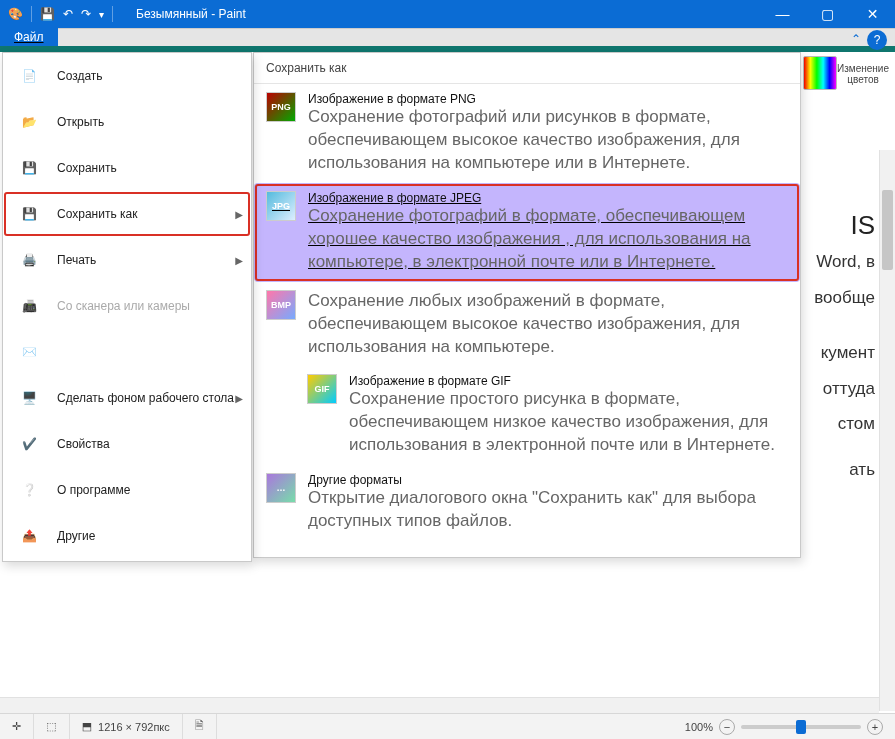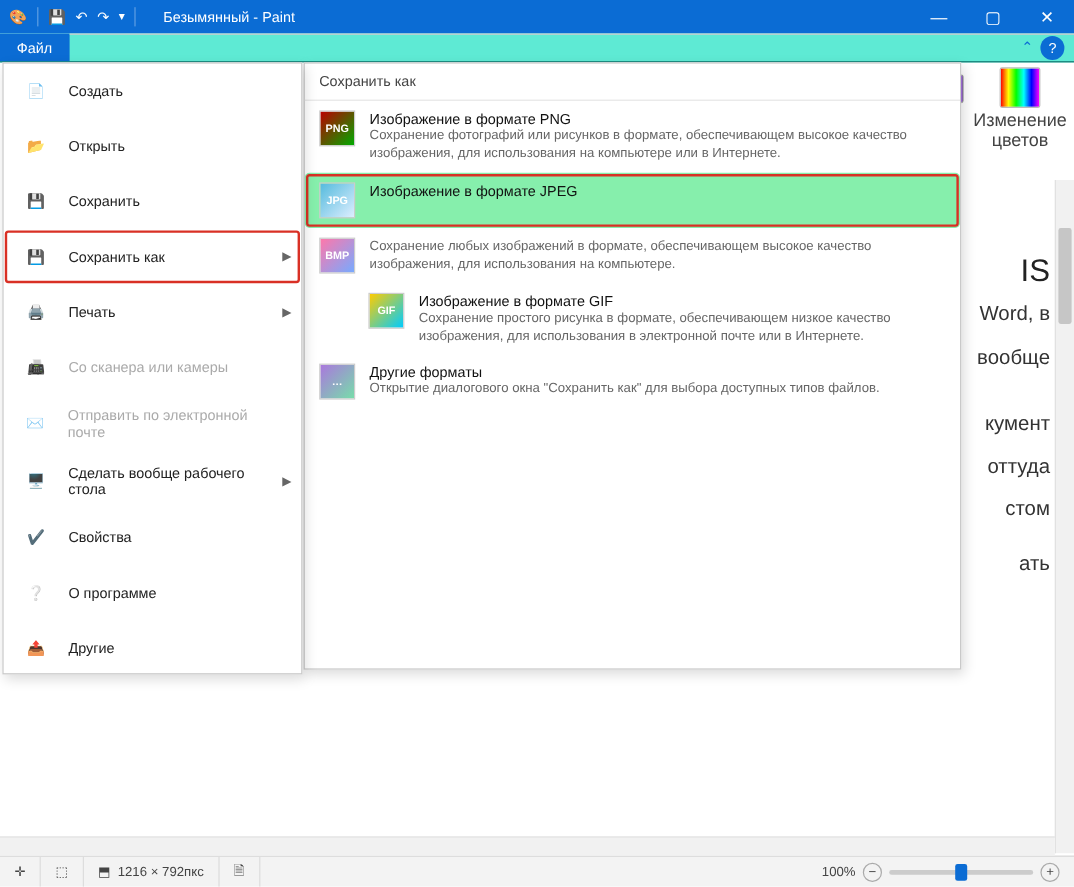--- a/index.html
+++ b/index.html
@@ -5,45 +5,45 @@
   * { margin: 0; padding: 0; box-sizing: border-box; font-family: 'Segoe UI', Tahoma, sans-serif; }
   body { width: 895px; height: 739px; overflow: hidden; background: #fff; position: relative; }
 
   .titlebar { height: 28px; background: #0b6cd4; display: flex; align-items: center; color: #fff; font-size: 12px; }
   .titlebar .qat { display: flex; align-items: center; gap: 8px; padding-left: 8px; }
   .titlebar .qat .sep { width: 1px; height: 16px; background: rgba(255,255,255,.35); }
   .titlebar .title { margin-left: 23px; }
   .titlebar .spacer { flex: 1; }
   .titlebar .winbtn { width: 45px; height: 28px; display:flex; align-items:center; justify-content:center; font-size:14px; }
 
-  .menubar { height: 24px; background: #5eead4; border-bottom: 1px solid #0f766e; display:flex; align-items:stretch; position:relative; }
+  .menubar { height: 24px; background: #e5e5e5; border-bottom: 6px solid #0f766e; display:flex; align-items:stretch; position:relative;text-decoration:underline; }
   .file-tab { background: #0b6cd4; color: #fff; font-size: 12px; padding: 4px 14px; display:flex; align-items:center; }
   .help-btn { position:absolute; right:8px; top:2px; width:20px; height:20px; border-radius:50%; background:#0b6cd4; color:#fff; font-size:12px; display:flex;align-items:center;justify-content:center; }
   .expand-btn { position:absolute; right:34px; top:4px; color:#0b6cd4; font-size:12px; }
   .toolbar-spacer { flex:1; border-top: 1px solid #ccc; margin-top:0; position:relative; }
 
   .ribbon-right { position:absolute; top:56px; right:6px; display:flex; gap:8px; z-index:1; }
   .color-swatch { width:24px; height:24px; background:#7b2bd6; border:1px solid #999; border-radius:2px; margin-top:6px; }
-  .color-edit { display:flex; flex-direction:column; align-items:center; font-size:15px; color:#444; }
+  .color-edit { display:flex; flex-direction:row; align-items:center; font-size:10px; color:#444; }
   .color-edit .box { width:34px; height:34px; border:1px solid #bbb; background: linear-gradient(90deg,#f00,#ff0,#0f0,#0ff,#00f,#f0f); border-radius:2px; margin-bottom:2px; }
 
   .file-menu { position:absolute; top:52px; left:2px; width:250px; height:510px; background:#fff; border:1px solid #c9c9c9; box-shadow: 2px 4px 10px rgba(0,0,0,.15); z-index:30; }
   .fm-item { display:flex; align-items:center; gap:14px; padding: 10px 14px; font-size:12px; color:#222; position:relative; }
   .fm-item .arrow { position:absolute; right:8px; color:#666; font-size:10px; }
   .fm-item.disabled { color:#aaa; }
   .fm-item .ico { width:26px; height:26px; display:flex; align-items:center; justify-content:center; }
   .fm-item.selected { outline: 2px solid #d93025; outline-offset:-3px; border-radius:4px; }
 
   .submenu { position:absolute; top:52px; left:253px; width:548px; height:506px; background:#fff; border:1px solid #c9c9c9; box-shadow: 2px 4px 10px rgba(0,0,0,.15); z-index:29; }
   .submenu-header { font-size:12px; color:#444; padding:8px 12px; border-bottom:1px solid #e5e5e5; }
   .sub-item { display:flex; gap:12px; padding:8px 12px; }
   .sub-item .thumb { width:30px; height:30px; flex-shrink:0; border:1px solid #ccc; display:flex;align-items:center;justify-content:center; font-size:9px; font-weight:bold;text-align:right; }
   .sub-item .txt .ttl { font-size:12px; color:#111; }
-  .sub-item .txt .desc { font-size:11px; color:#666; line-height:1.35; }
-  .sub-item.selected { outline: 2px solid #d93025; outline-offset:-3px; border-radius:4px; background:#86efac; }
+  .sub-item .txt .desc { font-size:17px; color:#666; line-height:1.35; }
+  .sub-item.selected { outline: 2px solid #d93025; outline-offset:-3px; border-radius:4px; background:#c4b5fd;text-decoration:underline; }
 
   .doc-bg { position:absolute; top:150px; left:0; right:0; bottom:28px; padding: 0 20px 0 270px; color:#222; font-family: Georgia, 'Times New Roman', serif; z-index:0; }
   .doc-bg h2 { font-size:26px; font-weight:normal; margin: 80px 0 8px 0; }
   .doc-bg p  { font-size:17px; line-height:1.5; margin-bottom:10px; color:#333; }
 
   .statusbar { position:absolute; bottom:0; left:0; right:0; height:26px; background:#f3f3f3; border-top:1px solid #d7d7d7; display:flex; align-items:center; font-size:11px; color:#444; }
   .statusbar .cell { padding: 0 12px; display:flex; align-items:center; gap:6px; height:100%; border-right:1px solid #ddd; }
   .statusbar .spacer { flex:1; }
   .zoom-slider { width:120px; height:4px; background:#ccc; position:relative; border-radius:2px; }
   .zoom-slider .thumb { position:absolute; left:50%; top:-5px; width:10px; height:14px; background:#0b6cd4; border-radius:2px; transform:translateX(-50%); }
@@ -122,25 +122,24 @@
       <span class="ico">🖨️</span>
       <span>Печать</span>
       <span class="arrow">▶</span>
     </div>
     <div class="fm-item disabled">
       <span class="ico">📠</span>
       <span>Со сканера или камеры</span>
     </div>
     <div class="fm-item disabled">
       <span class="ico">✉️</span>
-      <span>Отправить по электронной почте</span>
     </div>
     <div class="fm-item">
       <span class="ico">🖥️</span>
-      <span>Сделать вообще рабочего стола</span>
+      <span>Сделать фоном рабочего стола</span>
       <span class="arrow">▶</span>
     </div>
     <div class="fm-item">
       <span class="ico">✔️</span>
       <span>Свойства</span>
     </div>
     <div class="fm-item">
       <span class="ico">❔</span>
       <span>О программе</span>
     </div>
@@ -157,20 +156,21 @@
         <div class="thumb" style="background:linear-gradient(135deg,#b00,#0a0);color:#fff;">PNG</div>
         <div class="txt">
           <div class="ttl">Изображение в формате PNG</div>
           <div class="desc">Сохранение фотографий или рисунков в формате, обеспечивающем высокое качество изображения, для использования на компьютере или в Интернете.</div>
         </div>
       </div>
       <div class="sub-item selected">
         <div class="thumb" style="background:linear-gradient(135deg,#5bd,#def);color:#fff;">JPG</div>
         <div class="txt">
           <div class="ttl">Изображение в формате JPEG</div>
+          <div class="desc">Сохранение фотографий в формате, обеспечивающем хорошее качество изображения , для использования на компьютере, в электронной почте или в Интернете.</div>
         </div>
       </div>
       <div class="sub-item">
         <div class="thumb" style="background:linear-gradient(135deg,#f7a,#7af);color:#fff;">BMP</div>
         <div class="txt">
           <div class="desc">Сохранение любых изображений в формате, обеспечивающем высокое качество изображения, для использования на компьютере.</div>
         </div>
       </div>
       <div class="sub-item">
         <div class="thumb" style="background:linear-gradient(135deg,#fc0,#0cf);color:#fff;margin-left:41px;">GIF</div>

